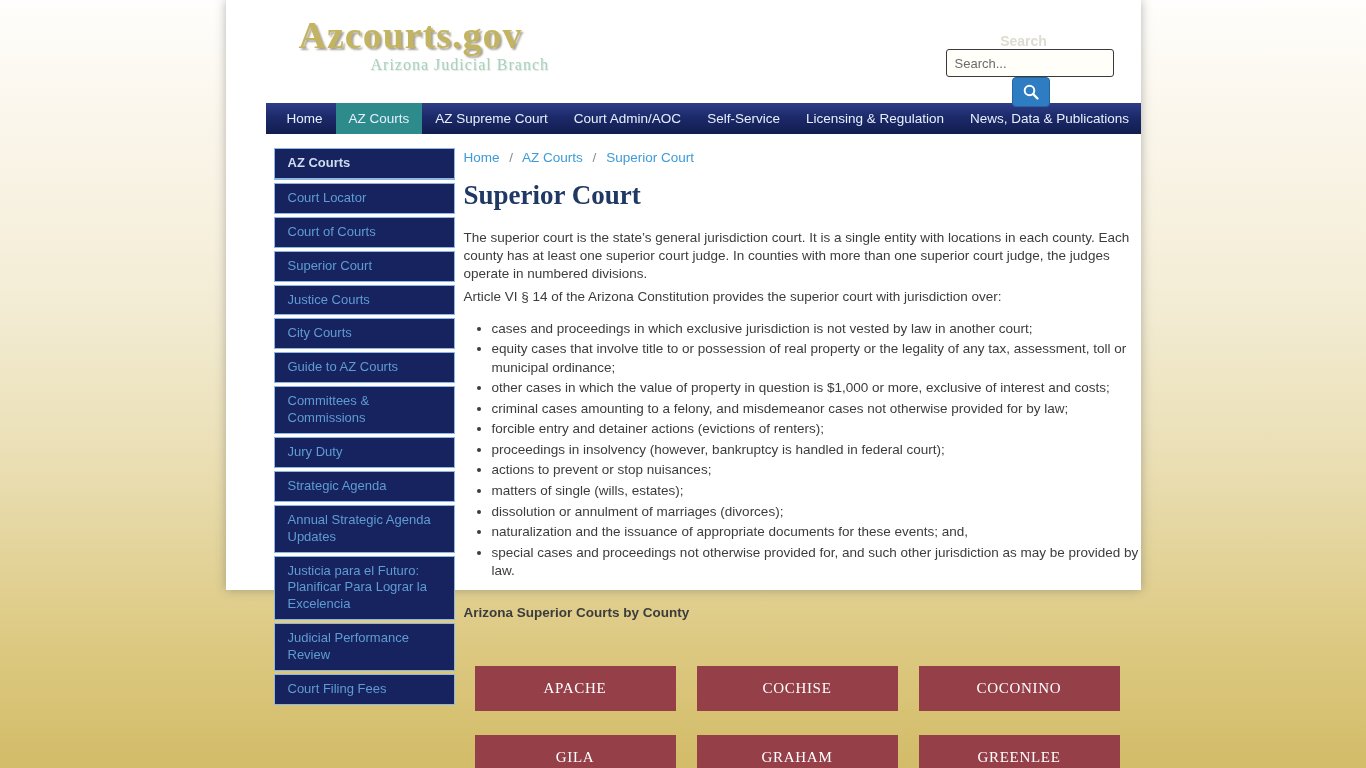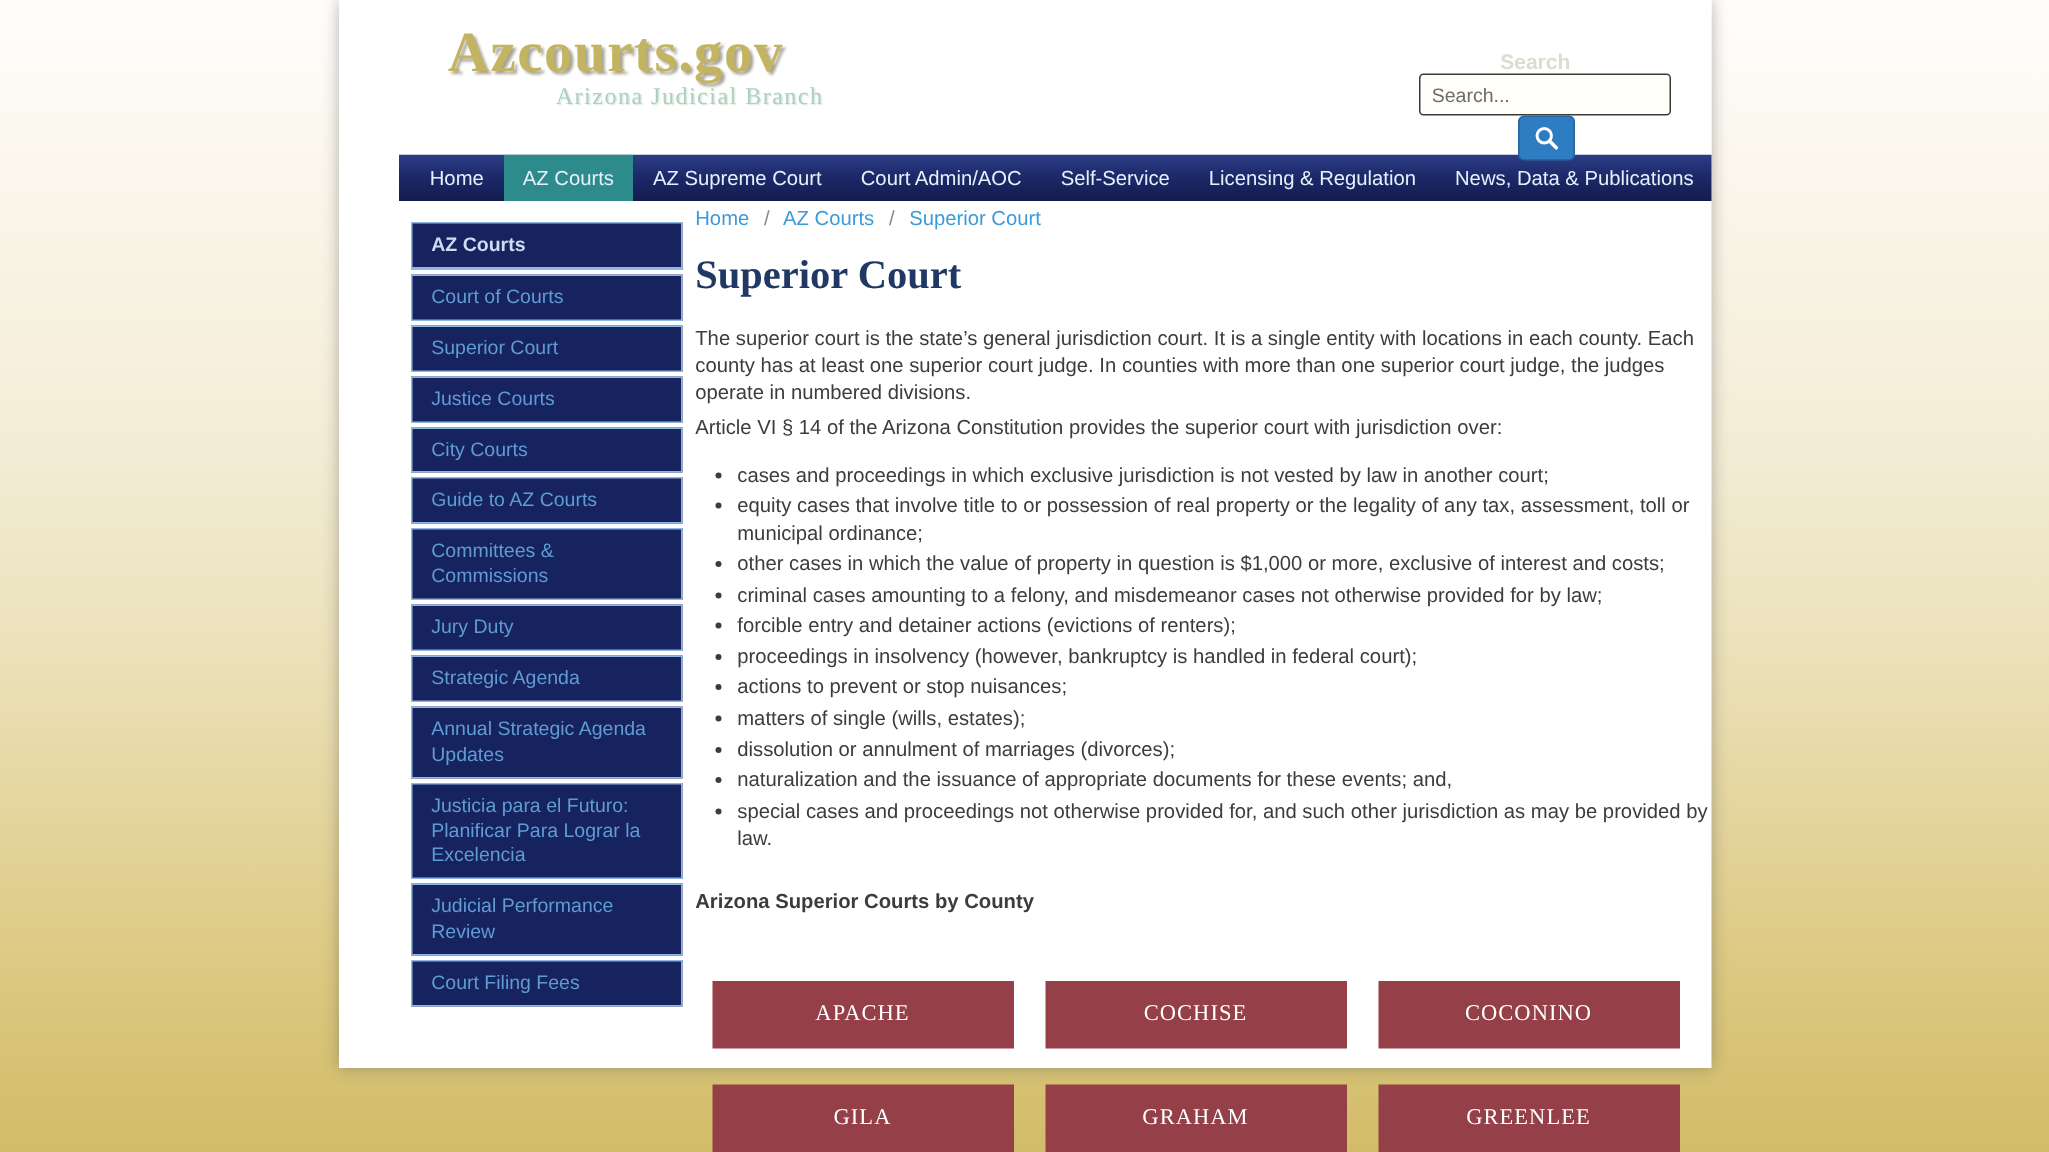--- a/index.html
+++ b/index.html
@@ -3,21 +3,21 @@
 <meta charset="utf-8">
 <style>
   * { box-sizing: border-box; }
   html, body { margin: 0; padding: 0; }
   body {
     width: 1366px; height: 768px; overflow: hidden;
     font-family: "Liberation Sans", sans-serif;
     background: linear-gradient(180deg, #fffefc 0%, #faf5e9 18%, #f3ecd4 40%, #e9ddb0 62%, #dcc87f 85%, #d2bc69 100%);
   }
   .site {
-    width: 915px; height: 712px; margin: 0 auto; background: #ffffff;
+    width: 915px; height: 590px; margin: 0 auto; background: #ffffff;
     box-shadow: 0 0 10px rgba(90,90,90,0.45);
     position: relative;
     padding-left: 40px;
   }
 
   
   .header { height: 103px; position: relative; background: #ffffff; }
   .logo { position: absolute; left: 33px; top: 16px; cursor: pointer; }
   .logo-title {
     font-family: "Liberation Serif", serif; font-weight: bold; font-size: 38px;
@@ -58,21 +58,21 @@
   .content { display: flex; align-items: flex-start; }
   .sidebar { width: 181px; flex: none; margin: 14px 0 0 8px; }
   .side-item {
     display: block; background: #17235e; color: #5f9bd4; font-size: 13px;
     padding: 6px 13px; line-height: 1.3; text-decoration: none; cursor: pointer;
     border: 1px solid #8fb7e4; margin-bottom: 3px;
   }
   .side-item:first-of-type { font-weight: bold; color: #cddcf1; border-bottom-width: 2px; }
 
   .main { margin-left: 9px; width: 692px; padding-top: 2px; }
-  .breadcrumb { font-size: 13.5px; margin: 2px 0 0; color: #8a8a8a; }
+  .breadcrumb { font-size: 13.5px; margin: 14px 0 0; color: #8a8a8a; }
   .breadcrumb a { color: #3d9bd8; text-decoration: none; cursor: pointer; }
   .breadcrumb .sep { color: #8a8a8a; margin: 0 6px; }
   h1 {
     font-family: "Liberation Serif", serif; font-size: 27px; font-weight: bold;
     color: #1f3864; margin: 15px 0 18px;
   }
   .main p { font-size: 13.5px; color: #3c3c3c; line-height: 1.35; margin: 4px 0; }
   .main ul { margin: 14px 0; padding-left: 28px; }
   .main li { font-size: 13.5px; color: #3c3c3c; line-height: 1.34; margin: 2.5px 0; }
   .counties-heading { font-weight: bold; color: #20395f; margin: 24px 0 0 !important; }
@@ -124,20 +124,21 @@
 
       <a class="nav-item">News, Data &amp; Publications</a>
     </nav>
 
   <div class="content">
 
     <aside class="sidebar">
 
         <a class="side-item">AZ Courts</a>
 
+        <a class="side-item">Court Locator</a>
 
         <a class="side-item">Court of Courts</a>
 
         <a class="side-item">Superior Court</a>
 
         <a class="side-item">Justice Courts</a>
 
         <a class="side-item">City Courts</a>
 
         <a class="side-item">Guide to AZ Courts</a>

